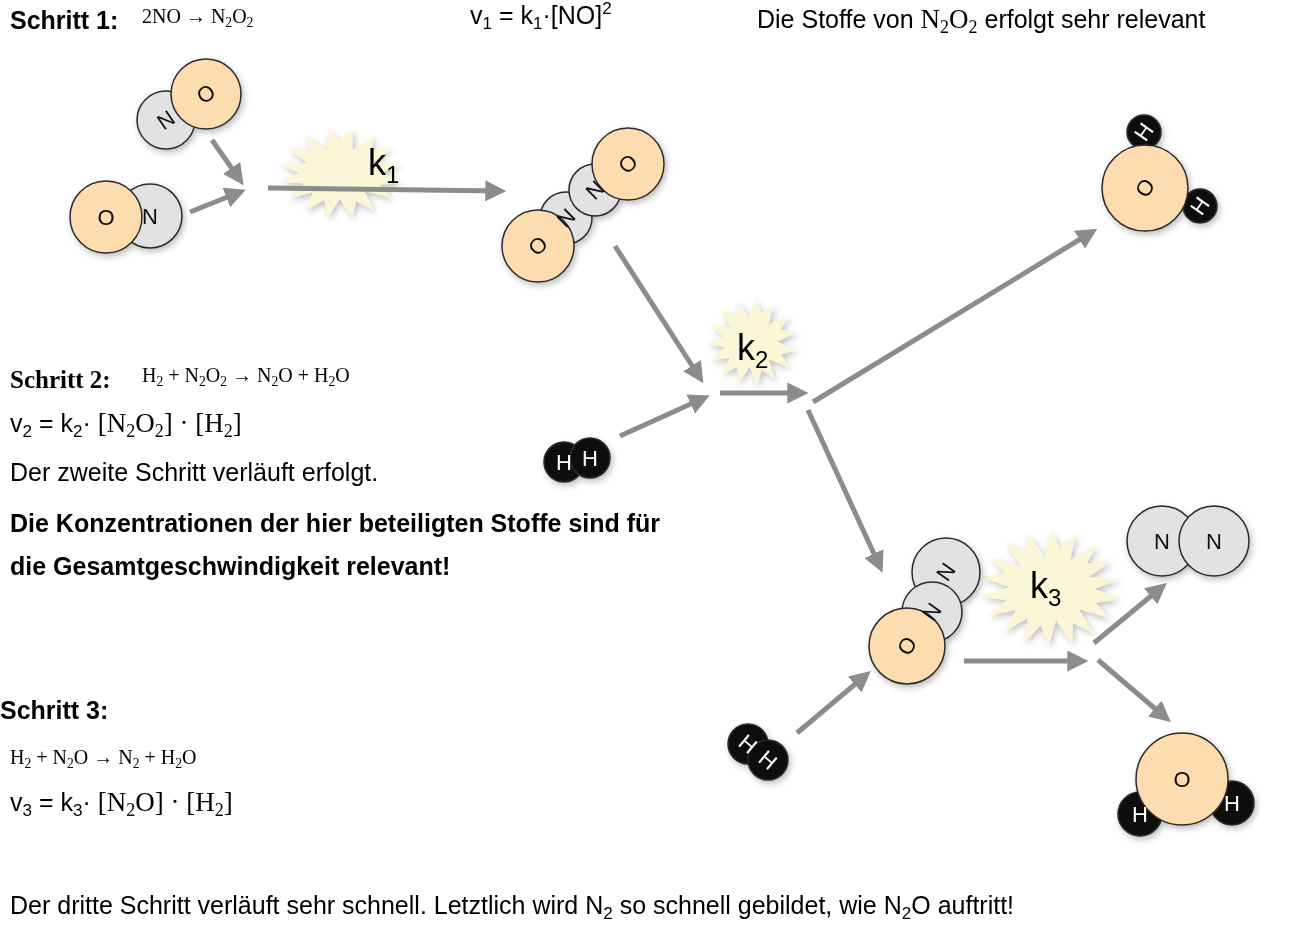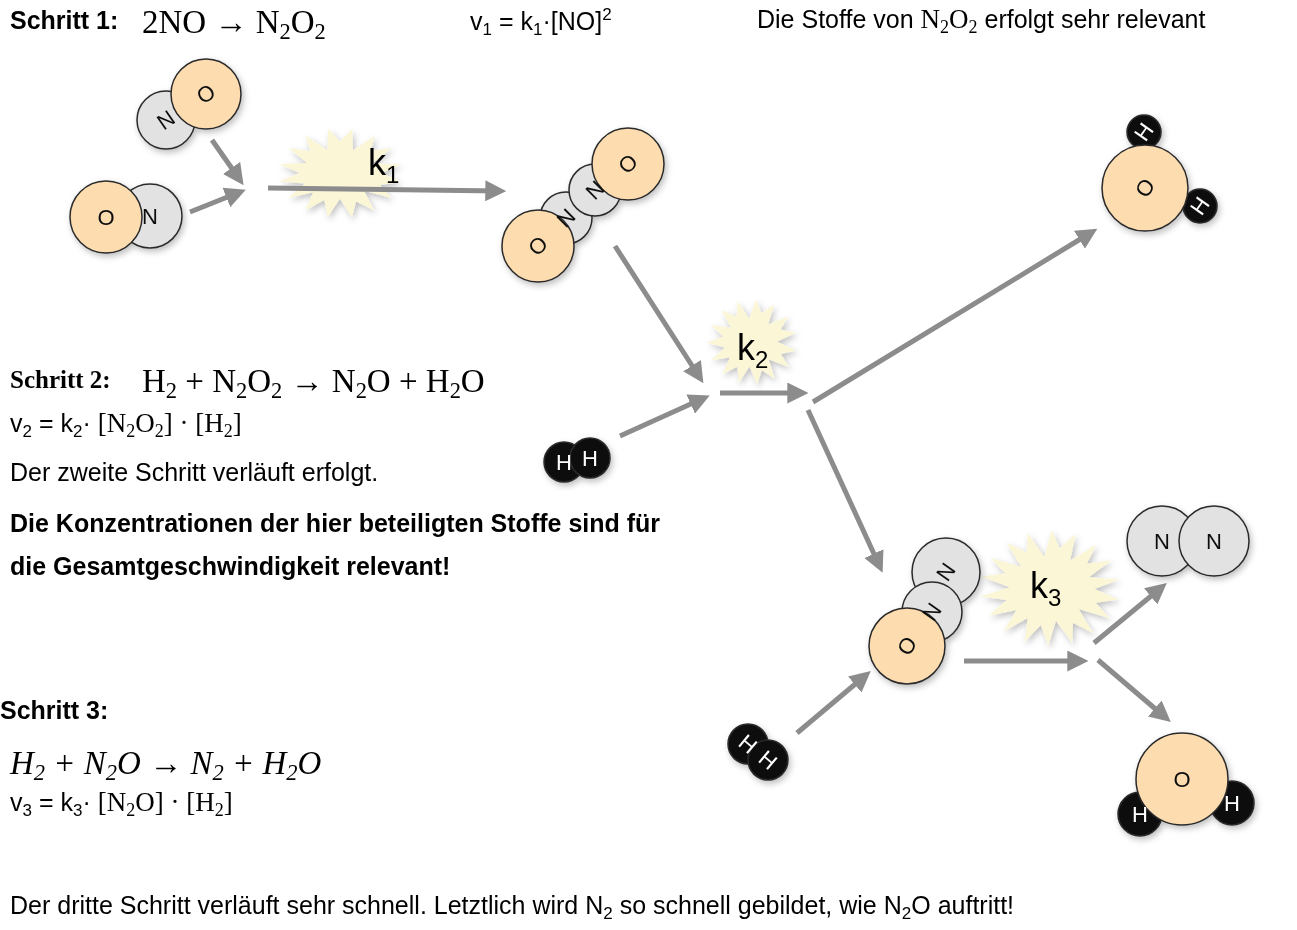--- a/index.html
+++ b/index.html
@@ -1,42 +1,42 @@
 <!DOCTYPE html>
 <html><head>
 <meta charset="utf-8">
 <style>
   html, body { margin:0; padding:0; background:#ffffff; }
   body { width:1297px; height:930px; position:relative; overflow:hidden; font-family:"Liberation Sans", sans-serif; color:#000; }
   .t { position:absolute; white-space:nowrap; font-family:"Liberation Sans", sans-serif; font-size:25px; line-height:1; }
-  .serif { font-family:"Liberation Serif", serif; font-size:33px; }
+  .serif { font-family:"Liberation Serif", serif; font-size:20px; }
   .b { font-weight:bold; }
   .sub { font-size:0.68em; vertical-align:-0.28em; }
   .sup { font-size:0.68em; vertical-align:0.6em; }
   svg#diagram { position:absolute; left:0; top:0; width:1297px; height:930px; }
   .atom-label { font-family:"Liberation Sans", sans-serif; font-size:22px; text-anchor:middle; dominant-baseline:central; }
   .k-label { font-family:"Liberation Sans", sans-serif; font-size:36px; }
 </style>
 </head>
 <body>
 
 <div class="t b" style="left:10px;top:8px;">Schritt 1:</div>
 <div class="t serif" style="left:142px;top:6px;"><span>2NO  → N</span><span class="sub">2</span><span>O</span><span class="sub">2</span></div>
-<div class="t" style="left:470px;top:6px;"><span>v</span><span class="sub">1</span><span>  = k</span><span class="sub">1</span><span>·[NO]</span><span class="sup">2</span></div>
+<div class="t" style="left:470px;top:0;"><span>v</span><span class="sub">1</span><span>  = k</span><span class="sub">1</span><span>·[NO]</span><span class="sup">2</span></div>
 <div class="t" style="left:757px;top:6px;"><span>Die Stoffe von </span><span class="serif" style="font-size: 27px;">N</span><span class="serif sub" style="font-size: 18px;">2</span><span class="serif" style="font-size: 27px;">O</span><span class="serif sub" style="font-size: 18px;">2</span><span> erfolgt sehr relevant</span></div>
 
 <div class="t b" style="left:10px;top:367px;font-family:Liberation Serif, serif;">Schritt 2:</div>
 <div class="t serif" style="left:142px;top:365px;"><span>H</span><span class="sub">2</span><span> + N</span><span class="sub">2</span><span>O</span><span class="sub">2</span><span> → N</span><span class="sub">2</span><span>O +  H</span><span class="sub">2</span><span>O</span></div>
 <div class="t" style="left:10px;top:410px;"><span>v</span><span class="sub">2</span><span> = k</span><span class="sub">2</span><span>· </span><span class="serif" style="font-size: 27px;">[N</span><span class="serif sub" style="font-size: 18px;">2</span><span class="serif" style="font-size: 27px;">O</span><span class="serif sub" style="font-size: 18px;">2</span><span class="serif" style="font-size: 27px;">] · [H</span><span class="serif sub" style="font-size: 18px;">2</span><span class="serif" style="font-size: 27px;">]</span></div>
 <div class="t" style="left:10px;top:460px;">Der zweite Schritt verläuft erfolgt.</div>
 <div class="t b" style="left:10px;top:511px;">Die Konzentrationen der hier beteiligten Stoffe sind für</div>
 <div class="t b" style="left:10px;top:554px;">die Gesamtgeschwindigkeit relevant!</div>
 
 <div class="t b" style="left:0;top:698px;">Schritt 3:</div>
-<div class="t serif" style="left:10px;top:747px;font-style:italic;"><span>H</span><span class="sub">2</span><span> + N</span><span class="sub">2</span><span>O → N</span><span class="sub">2</span><span> +  H</span><span class="sub">2</span><span>O</span></div>
+<div class="t serif" style="left:10px;top:747px;"><span>H</span><span class="sub">2</span><span> + N</span><span class="sub">2</span><span>O → N</span><span class="sub">2</span><span> +  H</span><span class="sub">2</span><span>O</span></div>
 <div class="t" style="left:10px;top:789px;"><span>v</span><span class="sub">3</span><span> = k</span><span class="sub">3</span><span>· </span><span class="serif" style="font-size: 27px;">[N</span><span class="serif sub" style="font-size: 18px;">2</span><span class="serif" style="font-size: 27px;">O] · [H</span><span class="serif sub" style="font-size: 18px;">2</span><span class="serif" style="font-size: 27px;">]</span></div>
 
 <div class="t" style="left:10px;top:893px;"><span>Der dritte Schritt verläuft sehr schnell. Letztlich wird N</span><span class="sub">2</span><span> so schnell gebildet, wie N</span><span class="sub">2</span><span>O auftritt!</span></div>
 
 <svg id="diagram" viewBox="0 0 1297 930">
   <defs>
     <marker id="ah" viewBox="0 0 10 10" refX="7" refY="5" markerWidth="4.2" markerHeight="4.2" orient="auto">
       <path d="M0,0 L10,5 L0,10 z" fill="#8c8c8c"></path>
     </marker>
     <filter id="sh" x="-20%" y="-20%" width="140%" height="140%">

